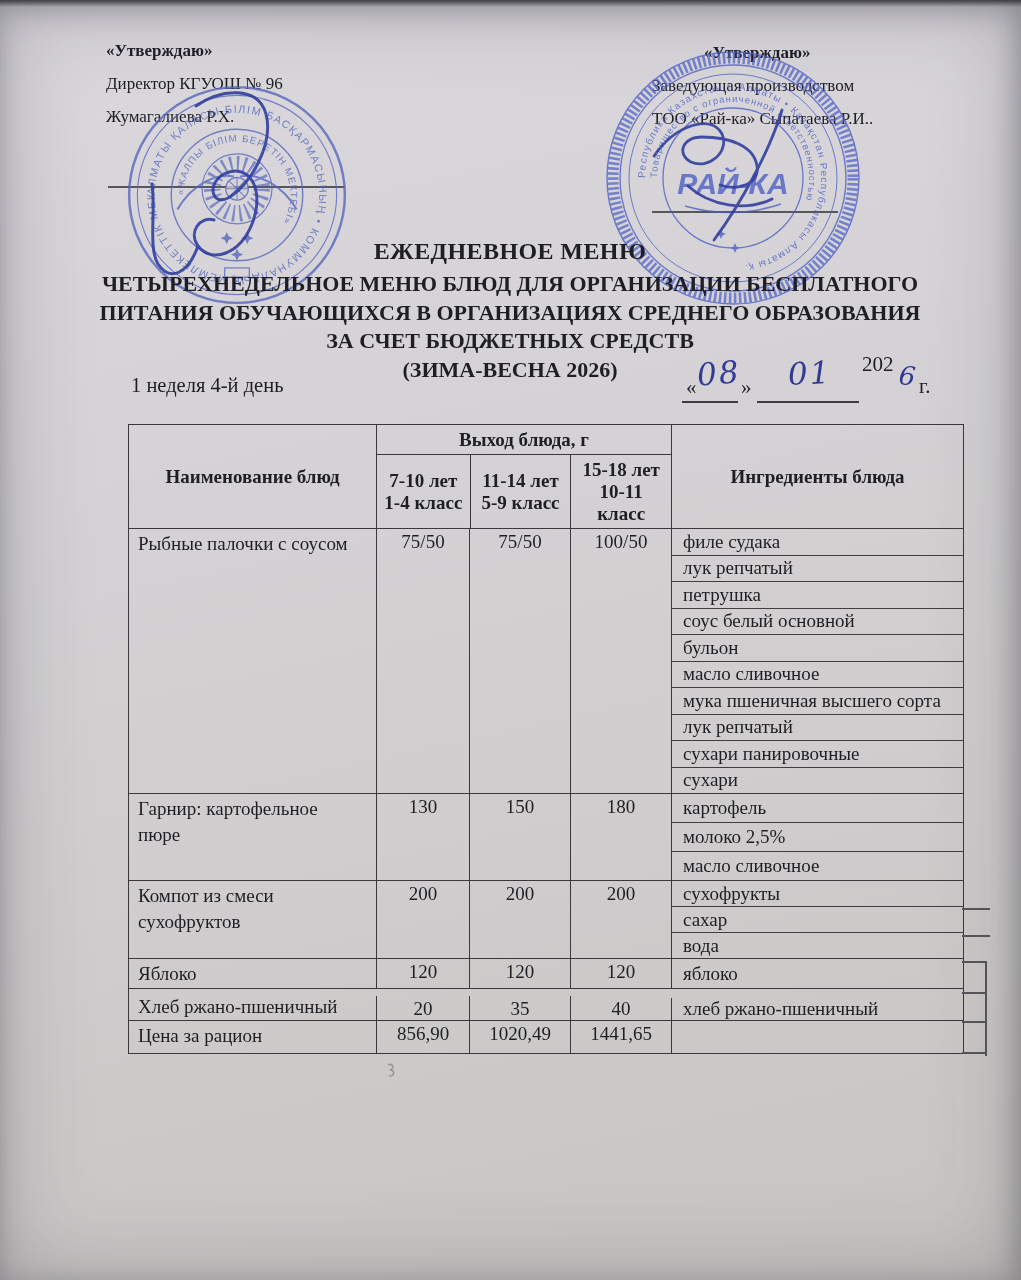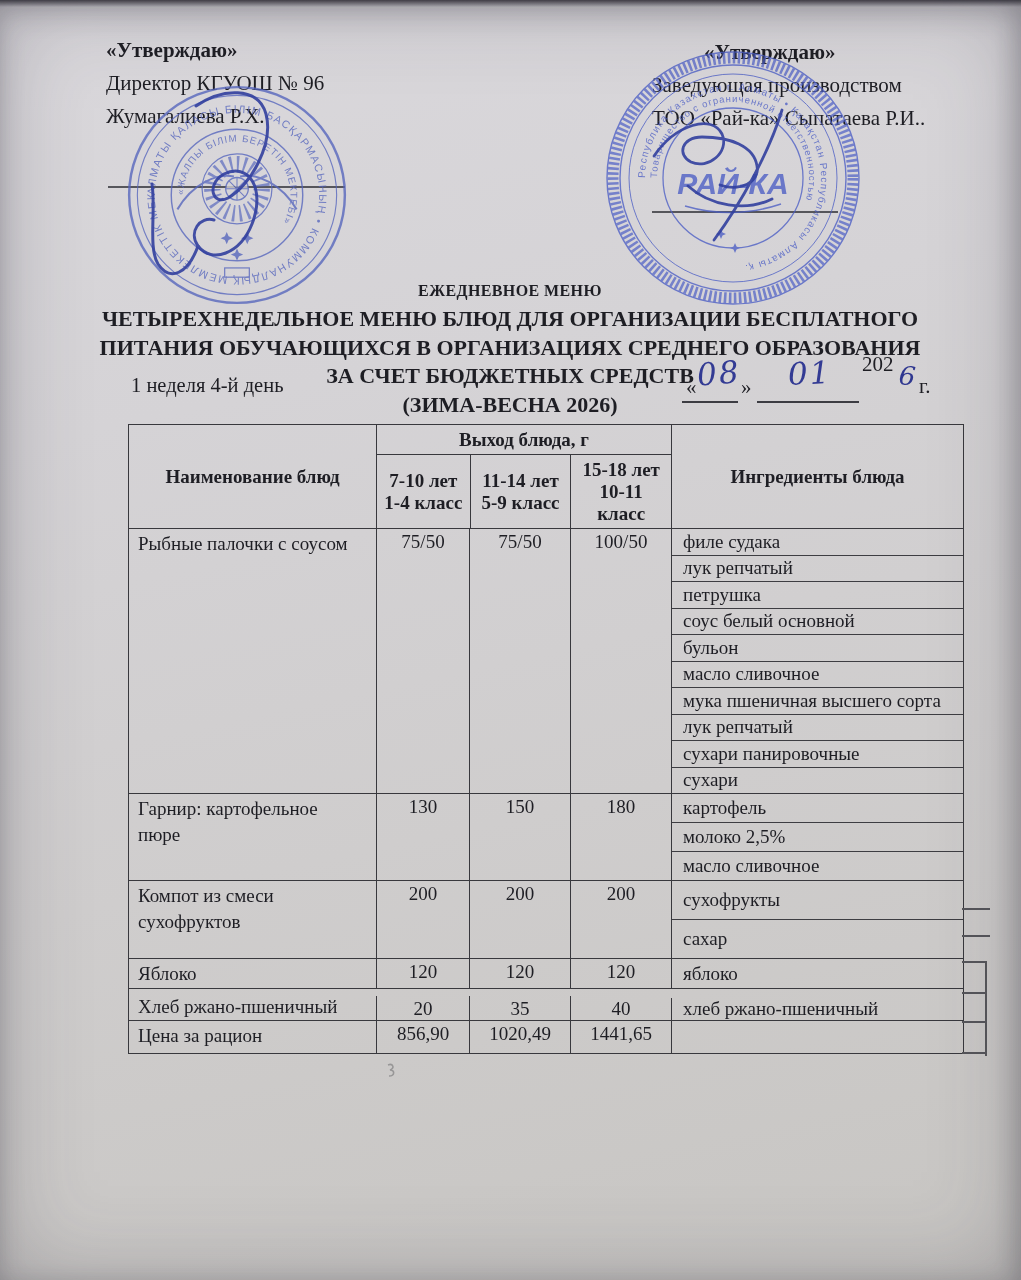--- a/index.html
+++ b/index.html
@@ -6,37 +6,37 @@
   #page{position:relative;width:1021px;height:1280px;overflow:hidden;
         font-family:"Liberation Serif", serif;color:#1e1e24;
         background:linear-gradient(168deg,#dad8dc 0%,#d5d3d6 30%,#cfcdcd 62%,#c7c5c2 100%);}
   #page::after{content:"";position:absolute;inset:0;pointer-events:none;
         box-shadow:inset 0 0 90px rgba(55,52,66,.28), inset 0 14px 26px rgba(40,38,48,.20),
                    inset -10px 0 22px rgba(40,38,48,.12);}
   .topstrip{position:absolute;left:0;top:0;width:100%;height:7px;
         background:linear-gradient(180deg,#4b4950 0%,rgba(75,73,80,0) 100%);}
 
   
-  .approval{position:absolute;font-size:21px;line-height:33px;}
+  .approval{position:absolute;font-size:17px;line-height:33px;}
   .approval .ttl{font-weight:bold;}
   .ap-left{left:106px;top:34px;}
   .ap-right{left:652px;top:36px;}
   .ap-right .ttl{padding-left:52px;}
   .sigline{position:absolute;height:2px;background:#3f3f45;opacity:.85;}
   .sig-l{left:108px;top:186px;width:237px;}
   .sig-r{left:652px;top:211px;width:186px;}
 
   
   .stamp{position:absolute;opacity:.78;}
   .ink{position:absolute;opacity:.9;}
   .stamp text{font-family:"Liberation Sans", sans-serif;}
 
   
   .titleblock{position:absolute;left:60px;top:238px;width:900px;text-align:center;font-weight:bold;}
-  .titleblock .t1{font-size:16px;letter-spacing:.4px;margin-bottom:5px;margin-top:44px;}
+  .titleblock .t1{font-size:24px;letter-spacing:.4px;margin-bottom:5px;}
   .titleblock .t2{font-size:22px;line-height:28.5px;}
 
   
   .weekday{position:absolute;left:131px;top:374px;font-size:20.5px;}
   .dt{position:absolute;font-size:21px;}
   .hand{position:absolute;font-family:"DejaVu Serif", serif;font-style:italic;
         color:#333b94;letter-spacing:2px;}
   .hand-day{left:697px;top:355px;font-size:31px;transform:rotate(-5deg);}
   .hand-month{left:788px;top:355px;font-size:31px;transform:rotate(-3deg);}
   .hand-year{left:899px;top:361px;font-size:26px;transform:rotate(6deg);color:#2f3790;}
@@ -244,20 +244,21 @@
         </div>
         <div class="b-row" style="height: 78px;">
           <div class="c-name">Компот из смеси
 сухофруктов</div>
           <div class="c-v c-v0">200</div>
           <div class="c-v c-v1">200</div>
           <div class="c-v c-v2">200</div>
           <div class="c-ing">
             <div class="ing-row">сухофрукты</div>
             <div class="ing-row">сахар</div>
+            <div class="ing-row">вода</div>
           </div>
         </div>
         <div class="b-row" style="height: 30px;">
           <div class="c-name">Яблоко</div>
           <div class="c-v c-v0">120</div>
           <div class="c-v c-v1">120</div>
           <div class="c-v c-v2">120</div>
           <div class="c-ing">
             <div class="ing-row">яблоко</div>
           </div>

